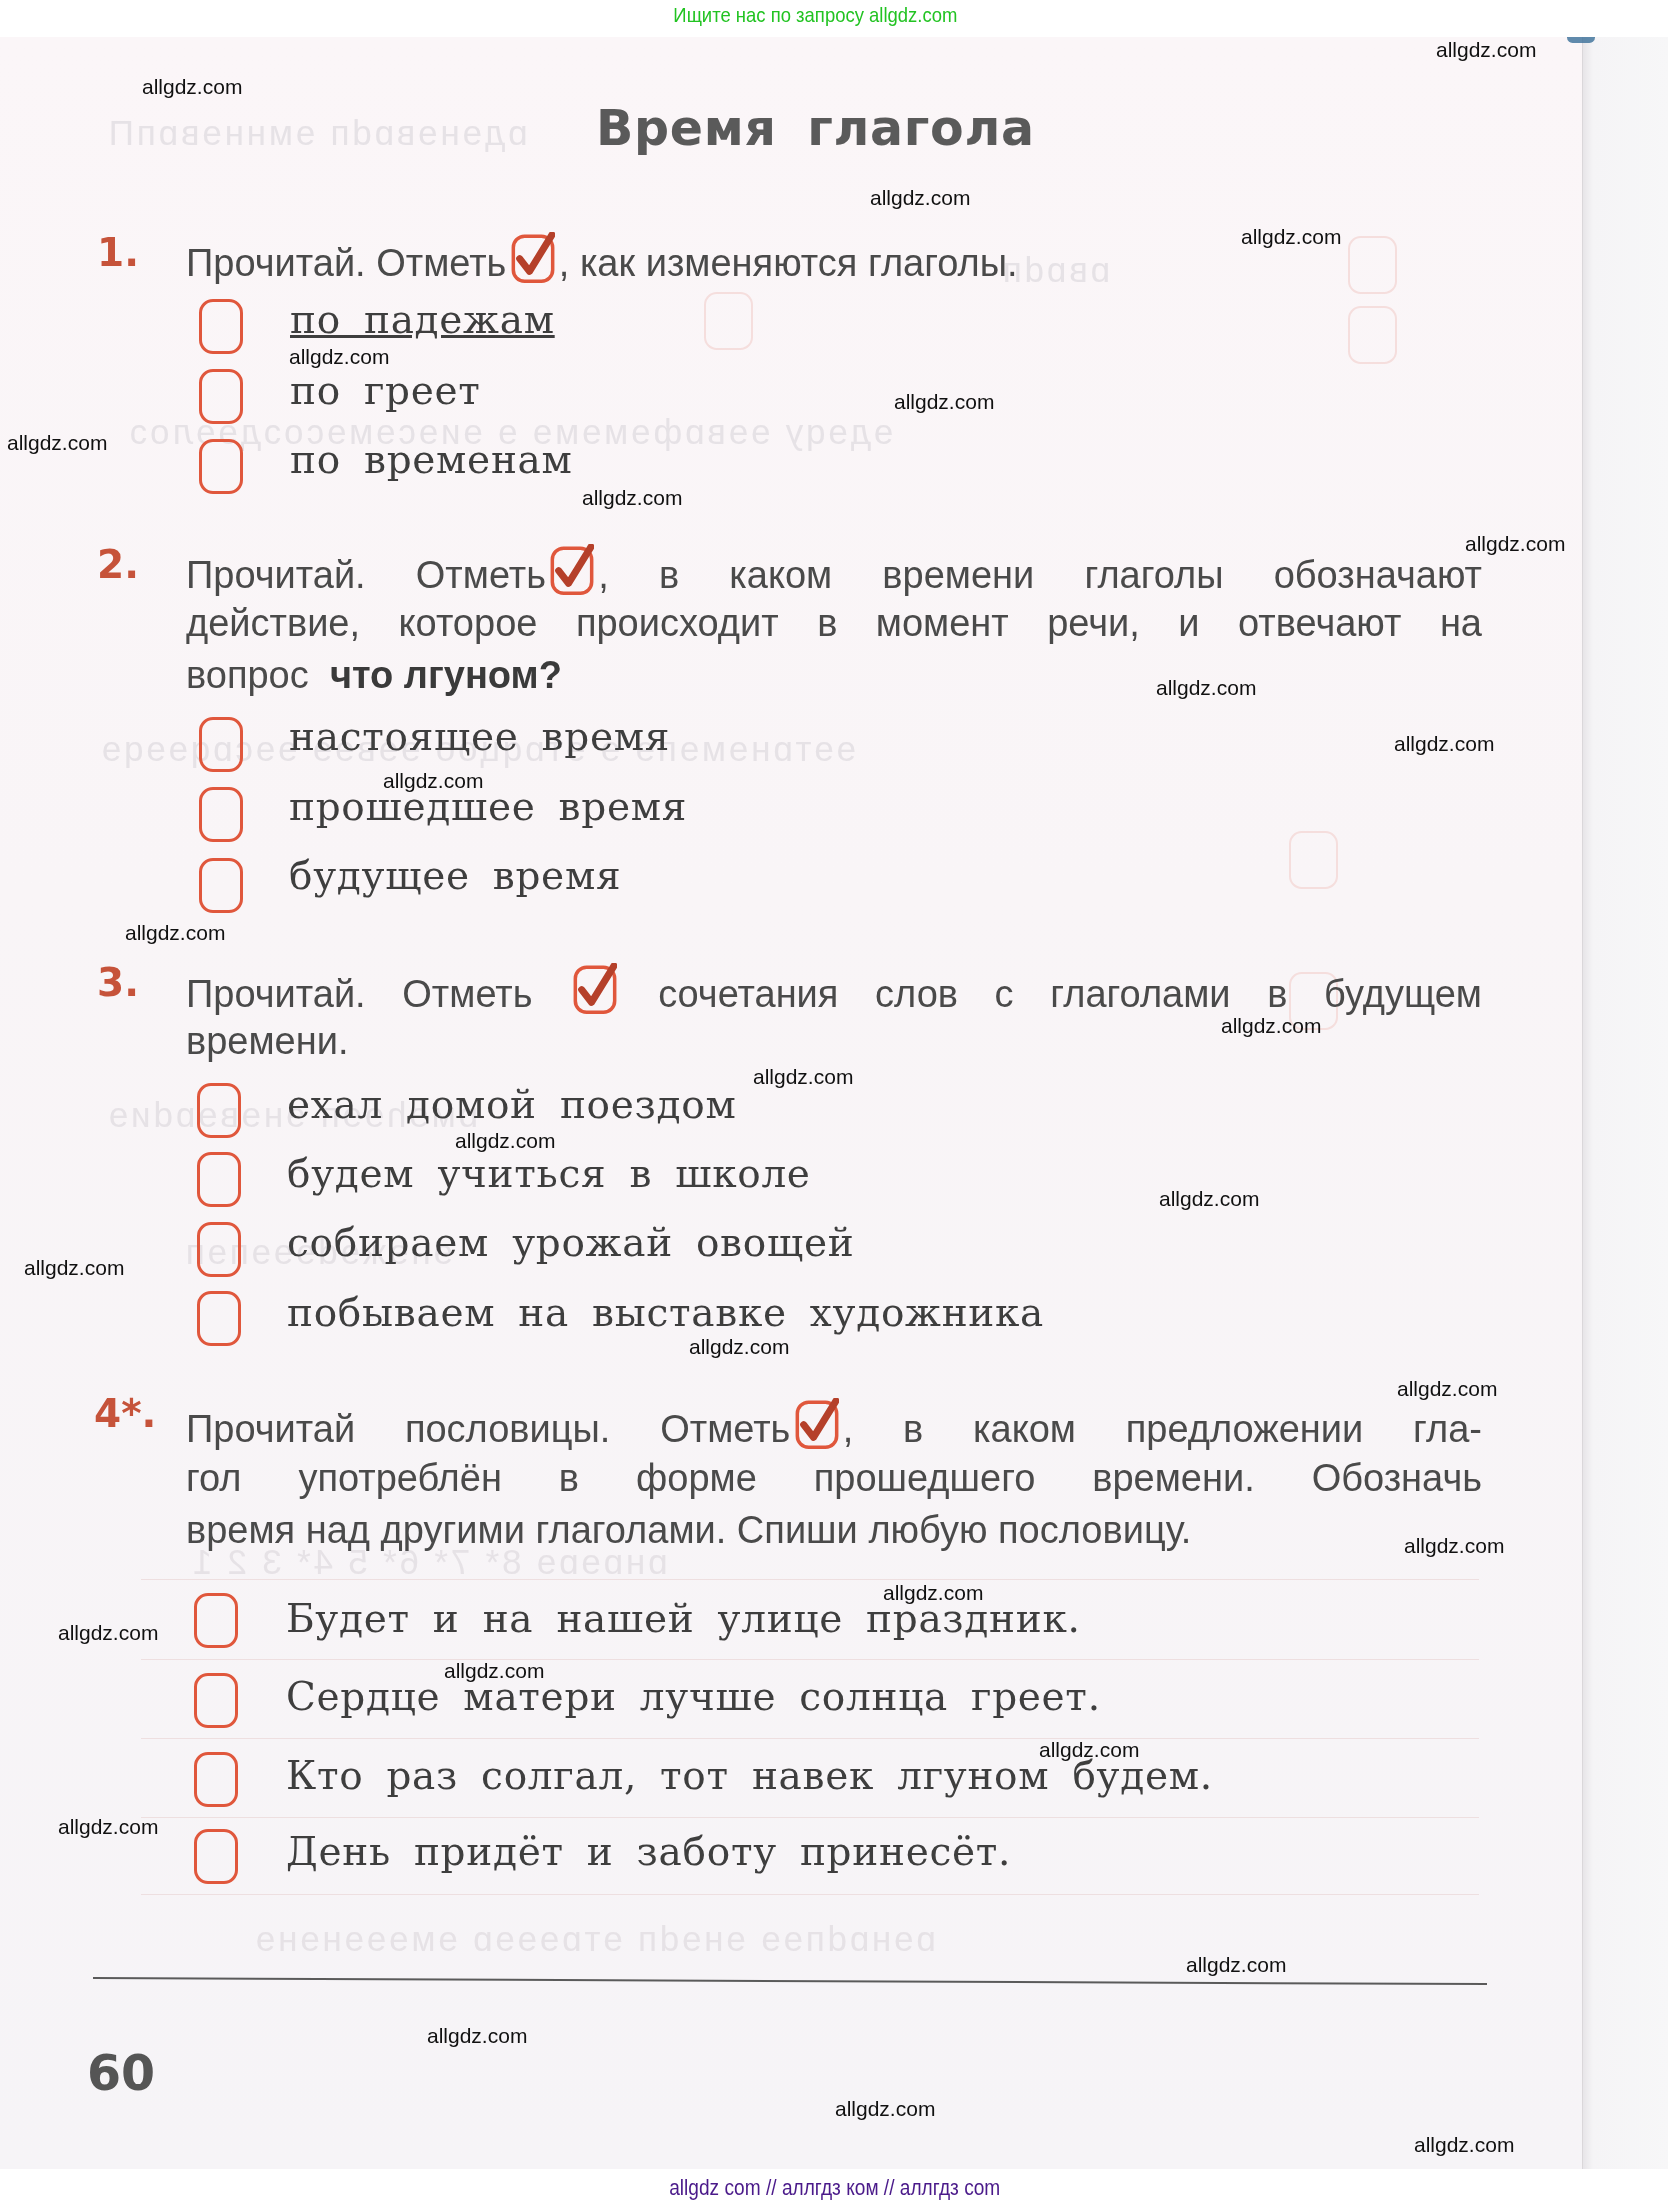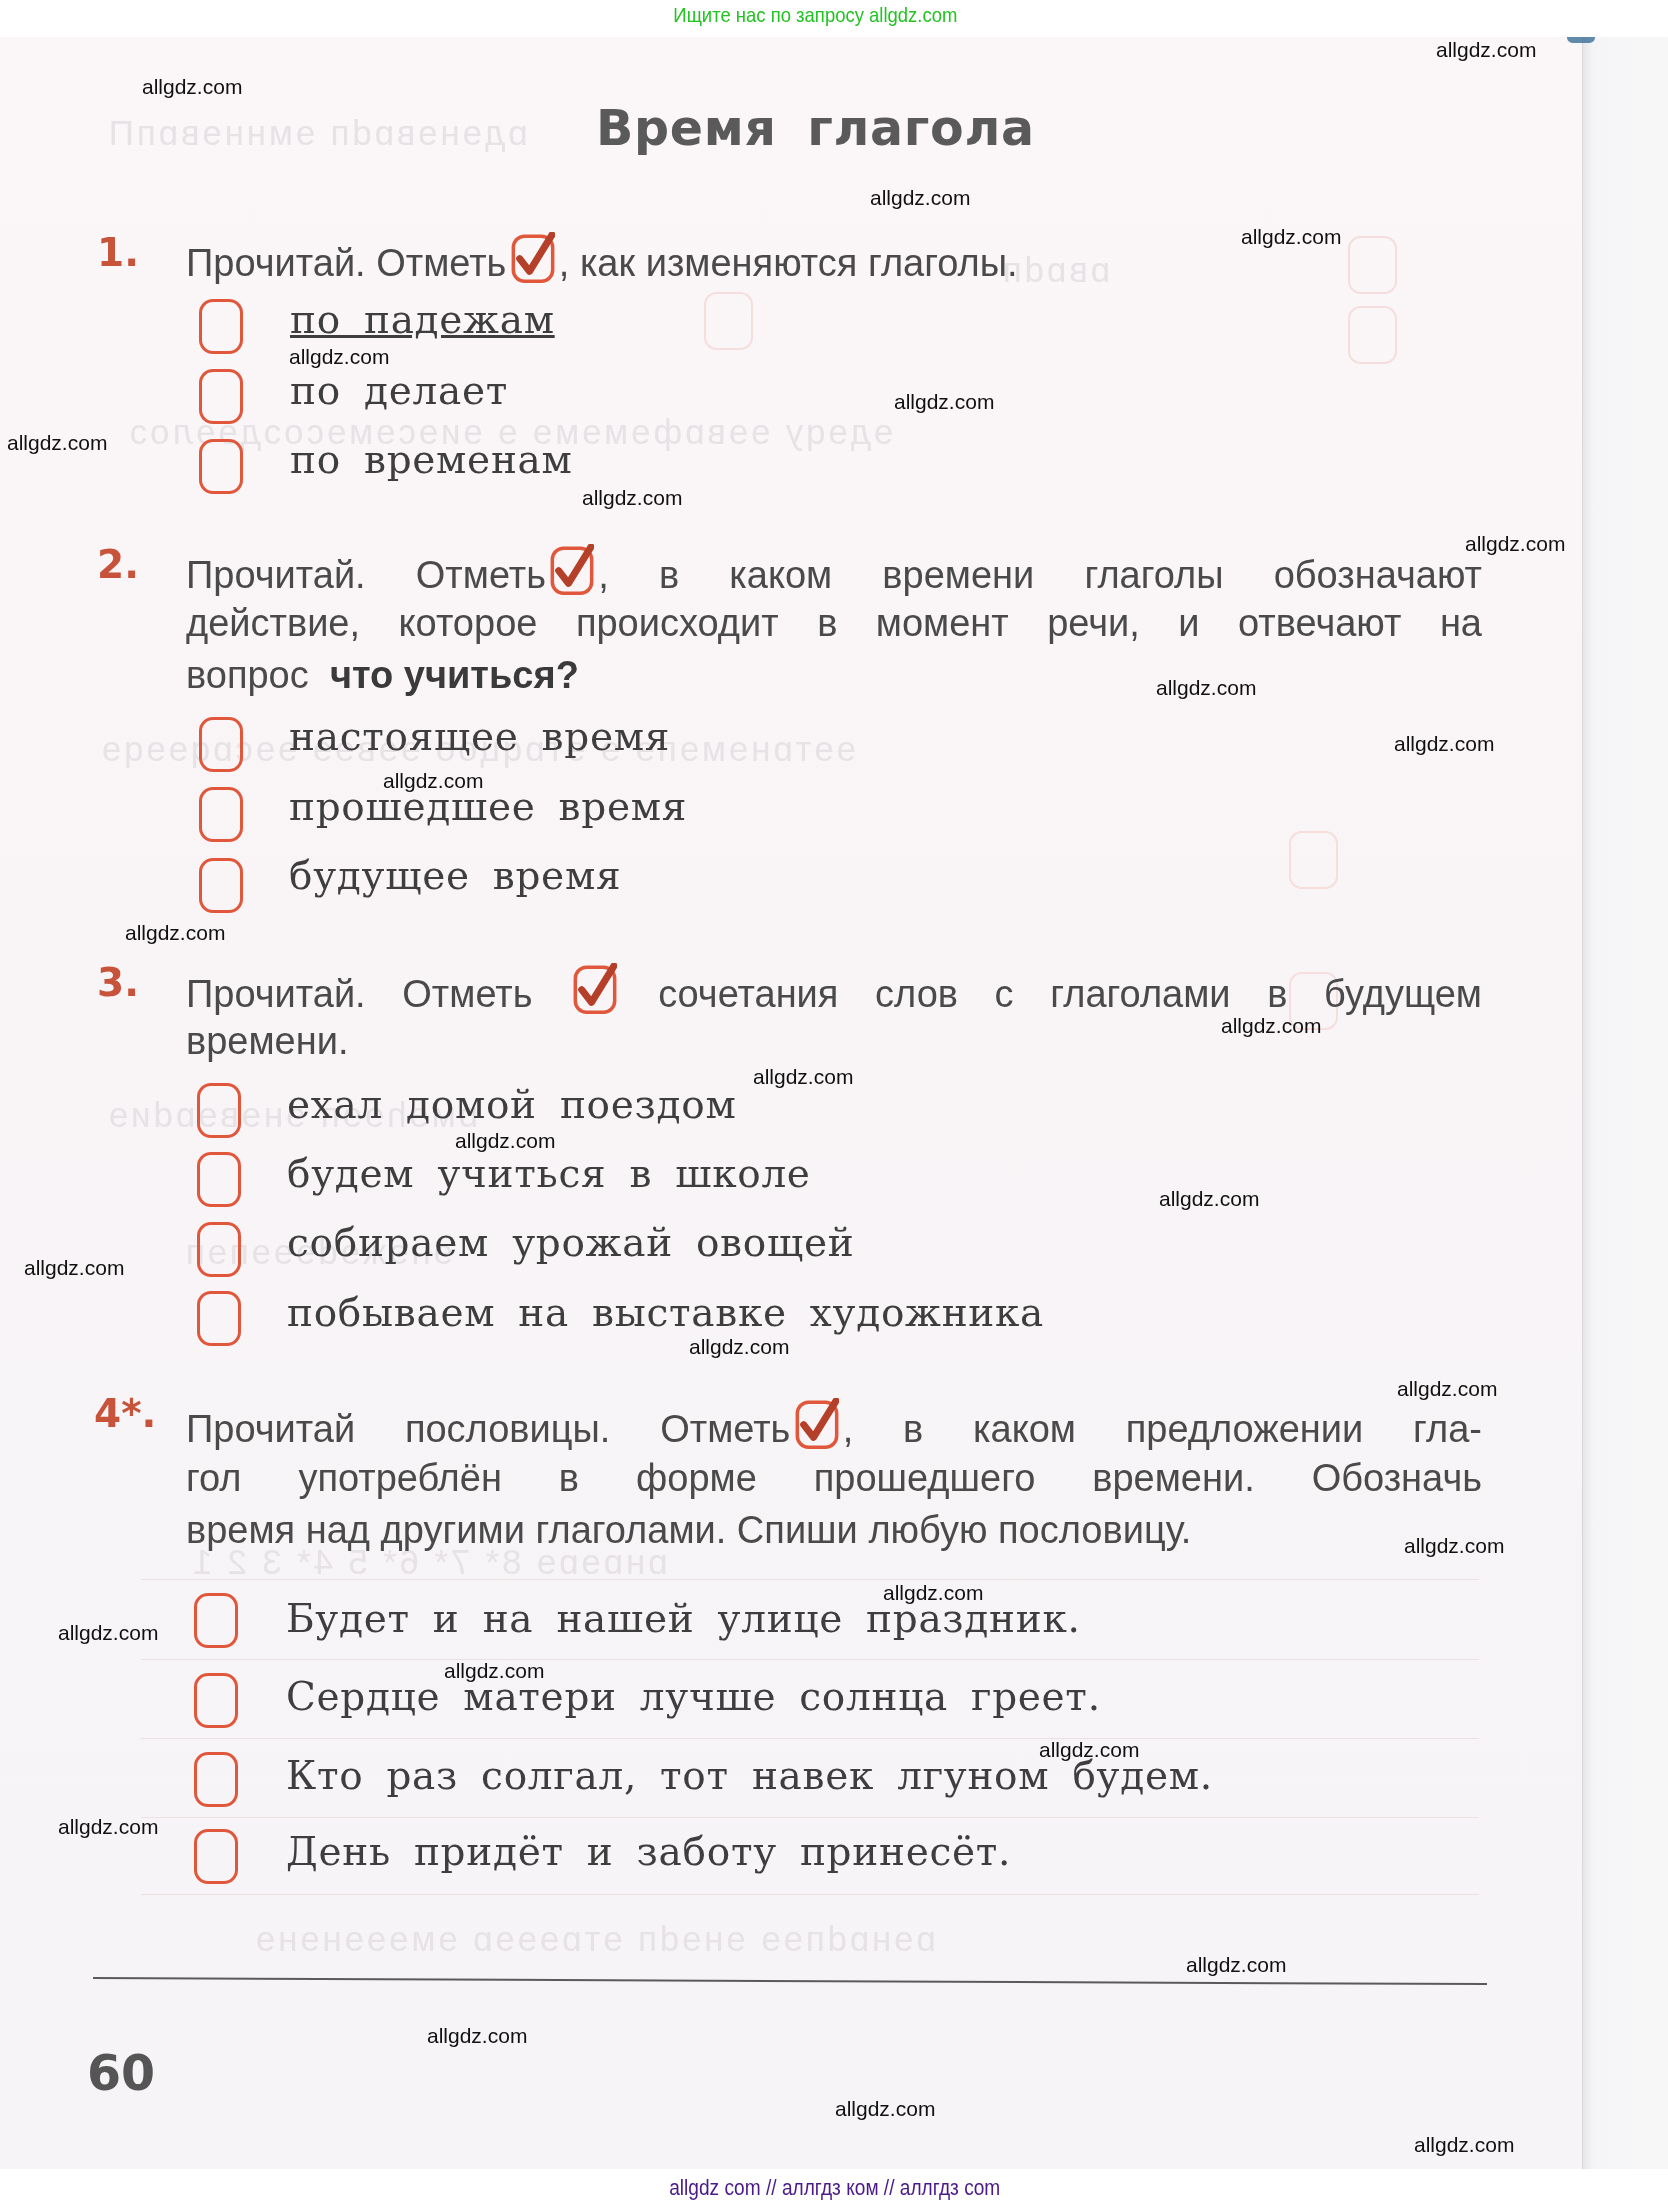--- a/index.html
+++ b/index.html
@@ -125,36 +125,36 @@
   <div class="task-num" style="left:97px;top:230px;">1.</div>
   <div class="instr last-left" style="top:232px;">
     <span>Прочитай. Отметь</span><span class="chk"><svg width="44" height="52" viewBox="0 0 62 74">
           <rect x="3" y="6" width="56" height="64" rx="16" fill="none" stroke="#e0573c" stroke-width="5"></rect>
           <path d="M12 38 L26 56 L58 4" fill="none" stroke="#b5402a" stroke-width="10" stroke-linecap="round" stroke-linejoin="round"></path>
         </svg></span><span>, как изменяются глаголы.</span>
   </div>
   <div class="opt-box" style="left:199px;top:299px;"></div>
   <div class="opt-text" style="left:290px;top:297px;text-decoration:underline;">по падежам</div>
   <div class="opt-box" style="left:199px;top:369px;"></div>
-  <div class="opt-text" style="left:290px;top:368px;">по делает</div>
+  <div class="opt-text" style="left:290px;top:368px;">по греет</div>
   <div class="opt-box" style="left:199px;top:439px;"></div>
   <div class="opt-text" style="left:290px;top:437px;">по временам</div>
 </div>
 
 <div>
   <div class="task-num" style="left:97px;top:542px;">2.</div>
   <div class="instr" style="top:544px;">
     <span>Прочитай. Отметь</span><span class="chk"><svg width="44" height="52" viewBox="0 0 62 74">
           <rect x="3" y="6" width="56" height="64" rx="16" fill="none" stroke="#e0573c" stroke-width="5"></rect>
           <path d="M12 38 L26 56 L58 4" fill="none" stroke="#b5402a" stroke-width="10" stroke-linecap="round" stroke-linejoin="round"></path>
         </svg></span><span>, в каком времени глаголы обозначают</span>
   </div>
   <div class="instr" style="top:597px;">действие, которое происходит в момент речи, и отвечают на</div>
   <div class="instr last-left" style="top:649px;">
-    <span>вопрос</span>&nbsp;&nbsp;<b>что учиться?</b>
+    <span>вопрос</span>&nbsp;&nbsp;<b>что лгуном?</b>
   </div>
   <div class="opt-box" style="left:199px;top:717px;"></div>
   <div class="opt-text" style="left:289px;top:714px;">настоящее время</div>
   <div class="opt-box" style="left:199px;top:787px;"></div>
   <div class="opt-text" style="left:289px;top:784px;">прошедшее время</div>
   <div class="opt-box" style="left:199px;top:858px;"></div>
   <div class="opt-text" style="left:289px;top:853px;">будущее время</div>
 </div>
 
 <div>

